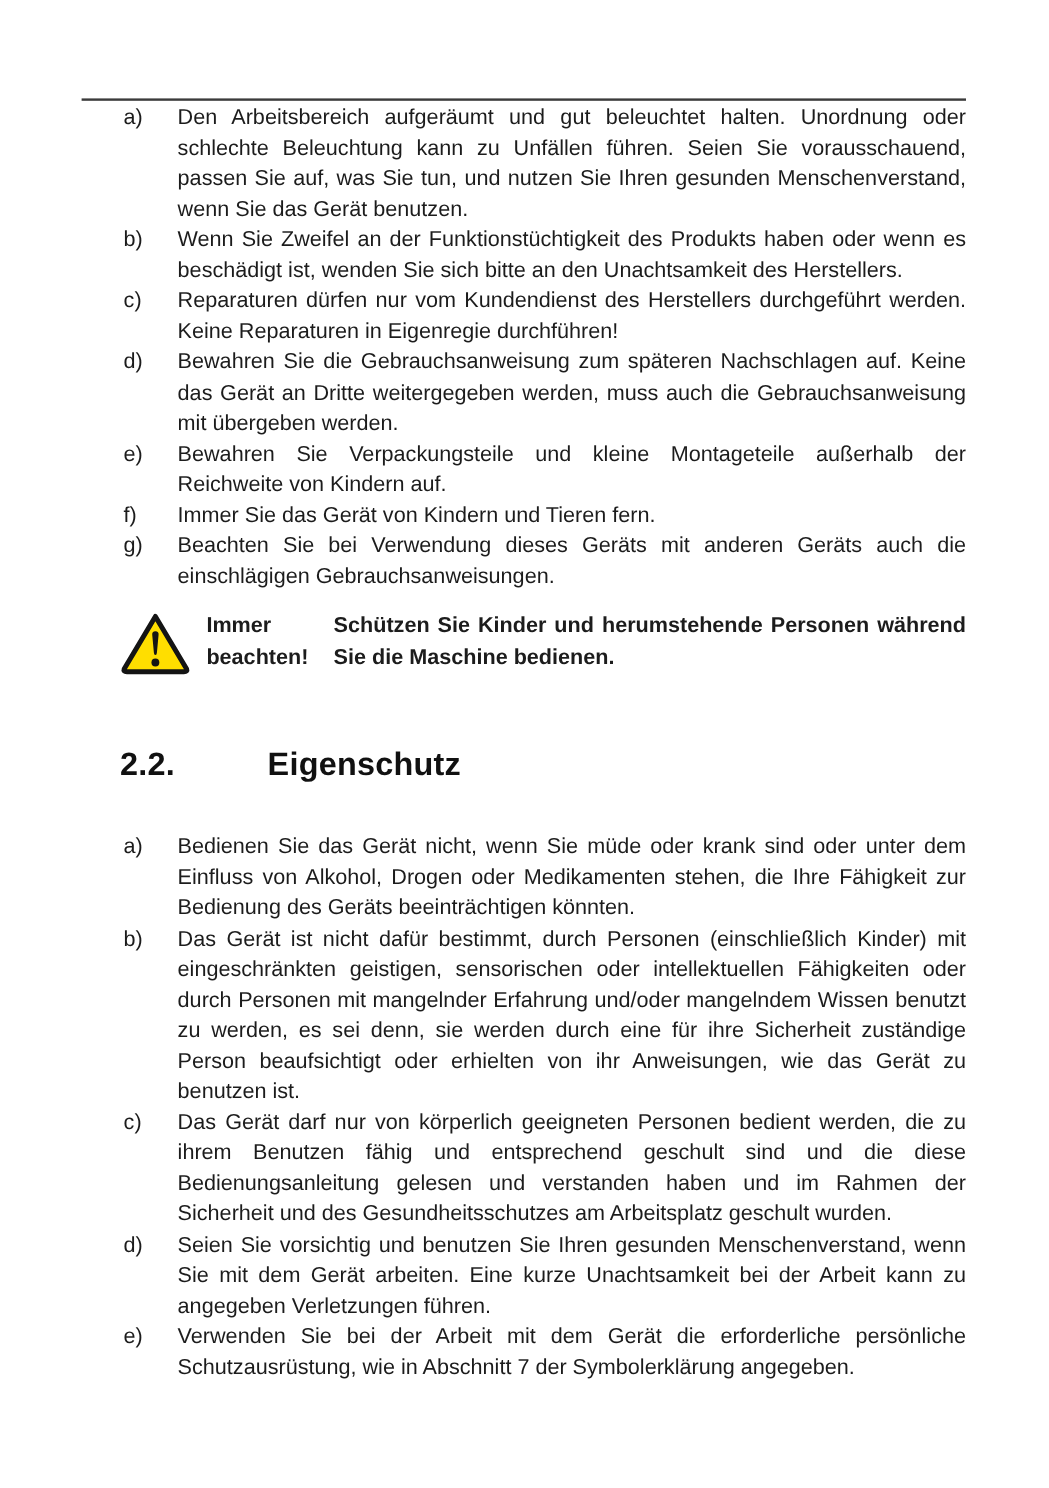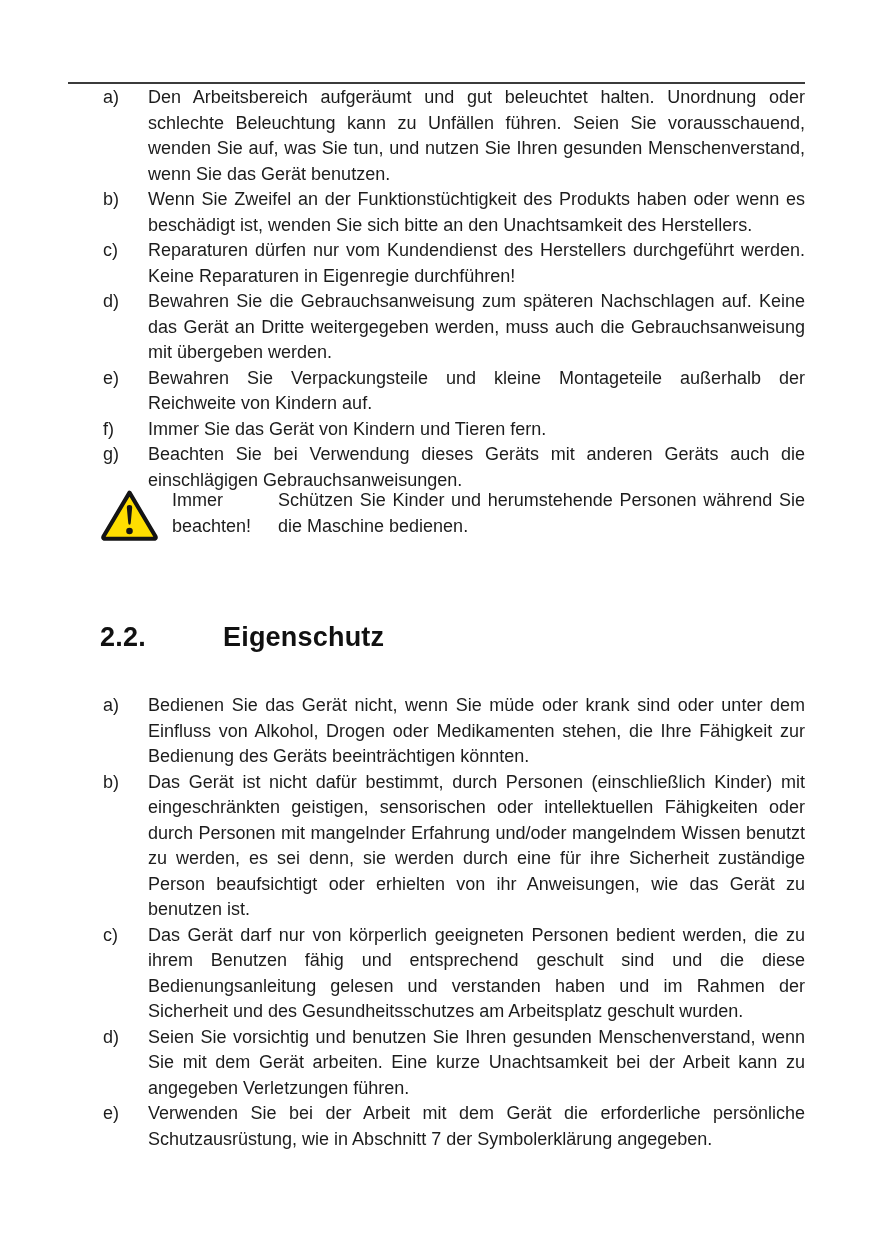--- a/index.html
+++ b/index.html
@@ -18,23 +18,23 @@
   .list{
     position:absolute;left:103px;width:702px;
     font-size:18px;line-height:25.5px;
   }
   .list-1{top:85px;}
   .list-2{top:693px;}
   .li{display:flex;align-items:flex-start;}
   .li-label{flex:0 0 45px;}
   .li-text{flex:1;text-align:justify;hyphens:none;}
   .warning{
-    position:absolute;left:100px;top:487px;width:705px;
+    position:absolute;left:100px;top:508px;width:705px;
     display:flex;align-items:flex-start;
-    font-weight:normal;font-size:18px;line-height:26px;
+    font-weight:bold;font-size:18px;line-height:26px;
   }
   .warning-icon-wrap{flex:0 0 59px;padding-top:2px;}
   .warning-icon-wrap svg{display:block;}
   .warning-label{flex:0 0 98px;margin-left:13px;}
   .warning-message{flex:1;margin-left:8px;text-align:justify;}
   .section-heading{
     position:absolute;left:100px;top:622px;
     font-size:27px;font-weight:bold;color:#111111;
     letter-spacing:0.2px;
   }
@@ -43,21 +43,21 @@
 </head>
 <body>
 
 <div class="page">
 
   <div class="top-rule"></div>
 
   <div class="list list-1">
     <div class="li">
       <span class="li-label">a)</span>
-      <span class="li-text">Den Arbeitsbereich aufgeräumt und gut beleuchtet halten. Unordnung oder schlechte Beleuchtung kann zu Unfällen führen. Seien Sie vorausschauend, wenden Sie auf, was Sie tun, und nutzen Sie Ihren gesunden Menschenverstand, wenn Sie das Gerät benutzen.</span>
+      <span class="li-text">Den Arbeitsbereich aufgeräumt und gut beleuchtet halten. Unordnung oder schlechte Beleuchtung kann zu Unfällen führen. Seien Sie vorausschauend, passen Sie auf, was Sie tun, und nutzen Sie Ihren gesunden Menschenverstand, wenn Sie das Gerät benutzen.</span>
     </div>
     <div class="li">
       <span class="li-label">b)</span>
       <span class="li-text">Wenn Sie Zweifel an der Funktionstüchtigkeit des Produkts haben oder wenn es beschädigt ist, wenden Sie sich bitte an den Unachtsamkeit des Herstellers.</span>
     </div>
     <div class="li">
       <span class="li-label">c)</span>
       <span class="li-text">Reparaturen dürfen nur vom Kundendienst des Herstellers durchgeführt werden. Keine Reparaturen in Eigenregie durchführen!</span>
     </div>
     <div class="li">

